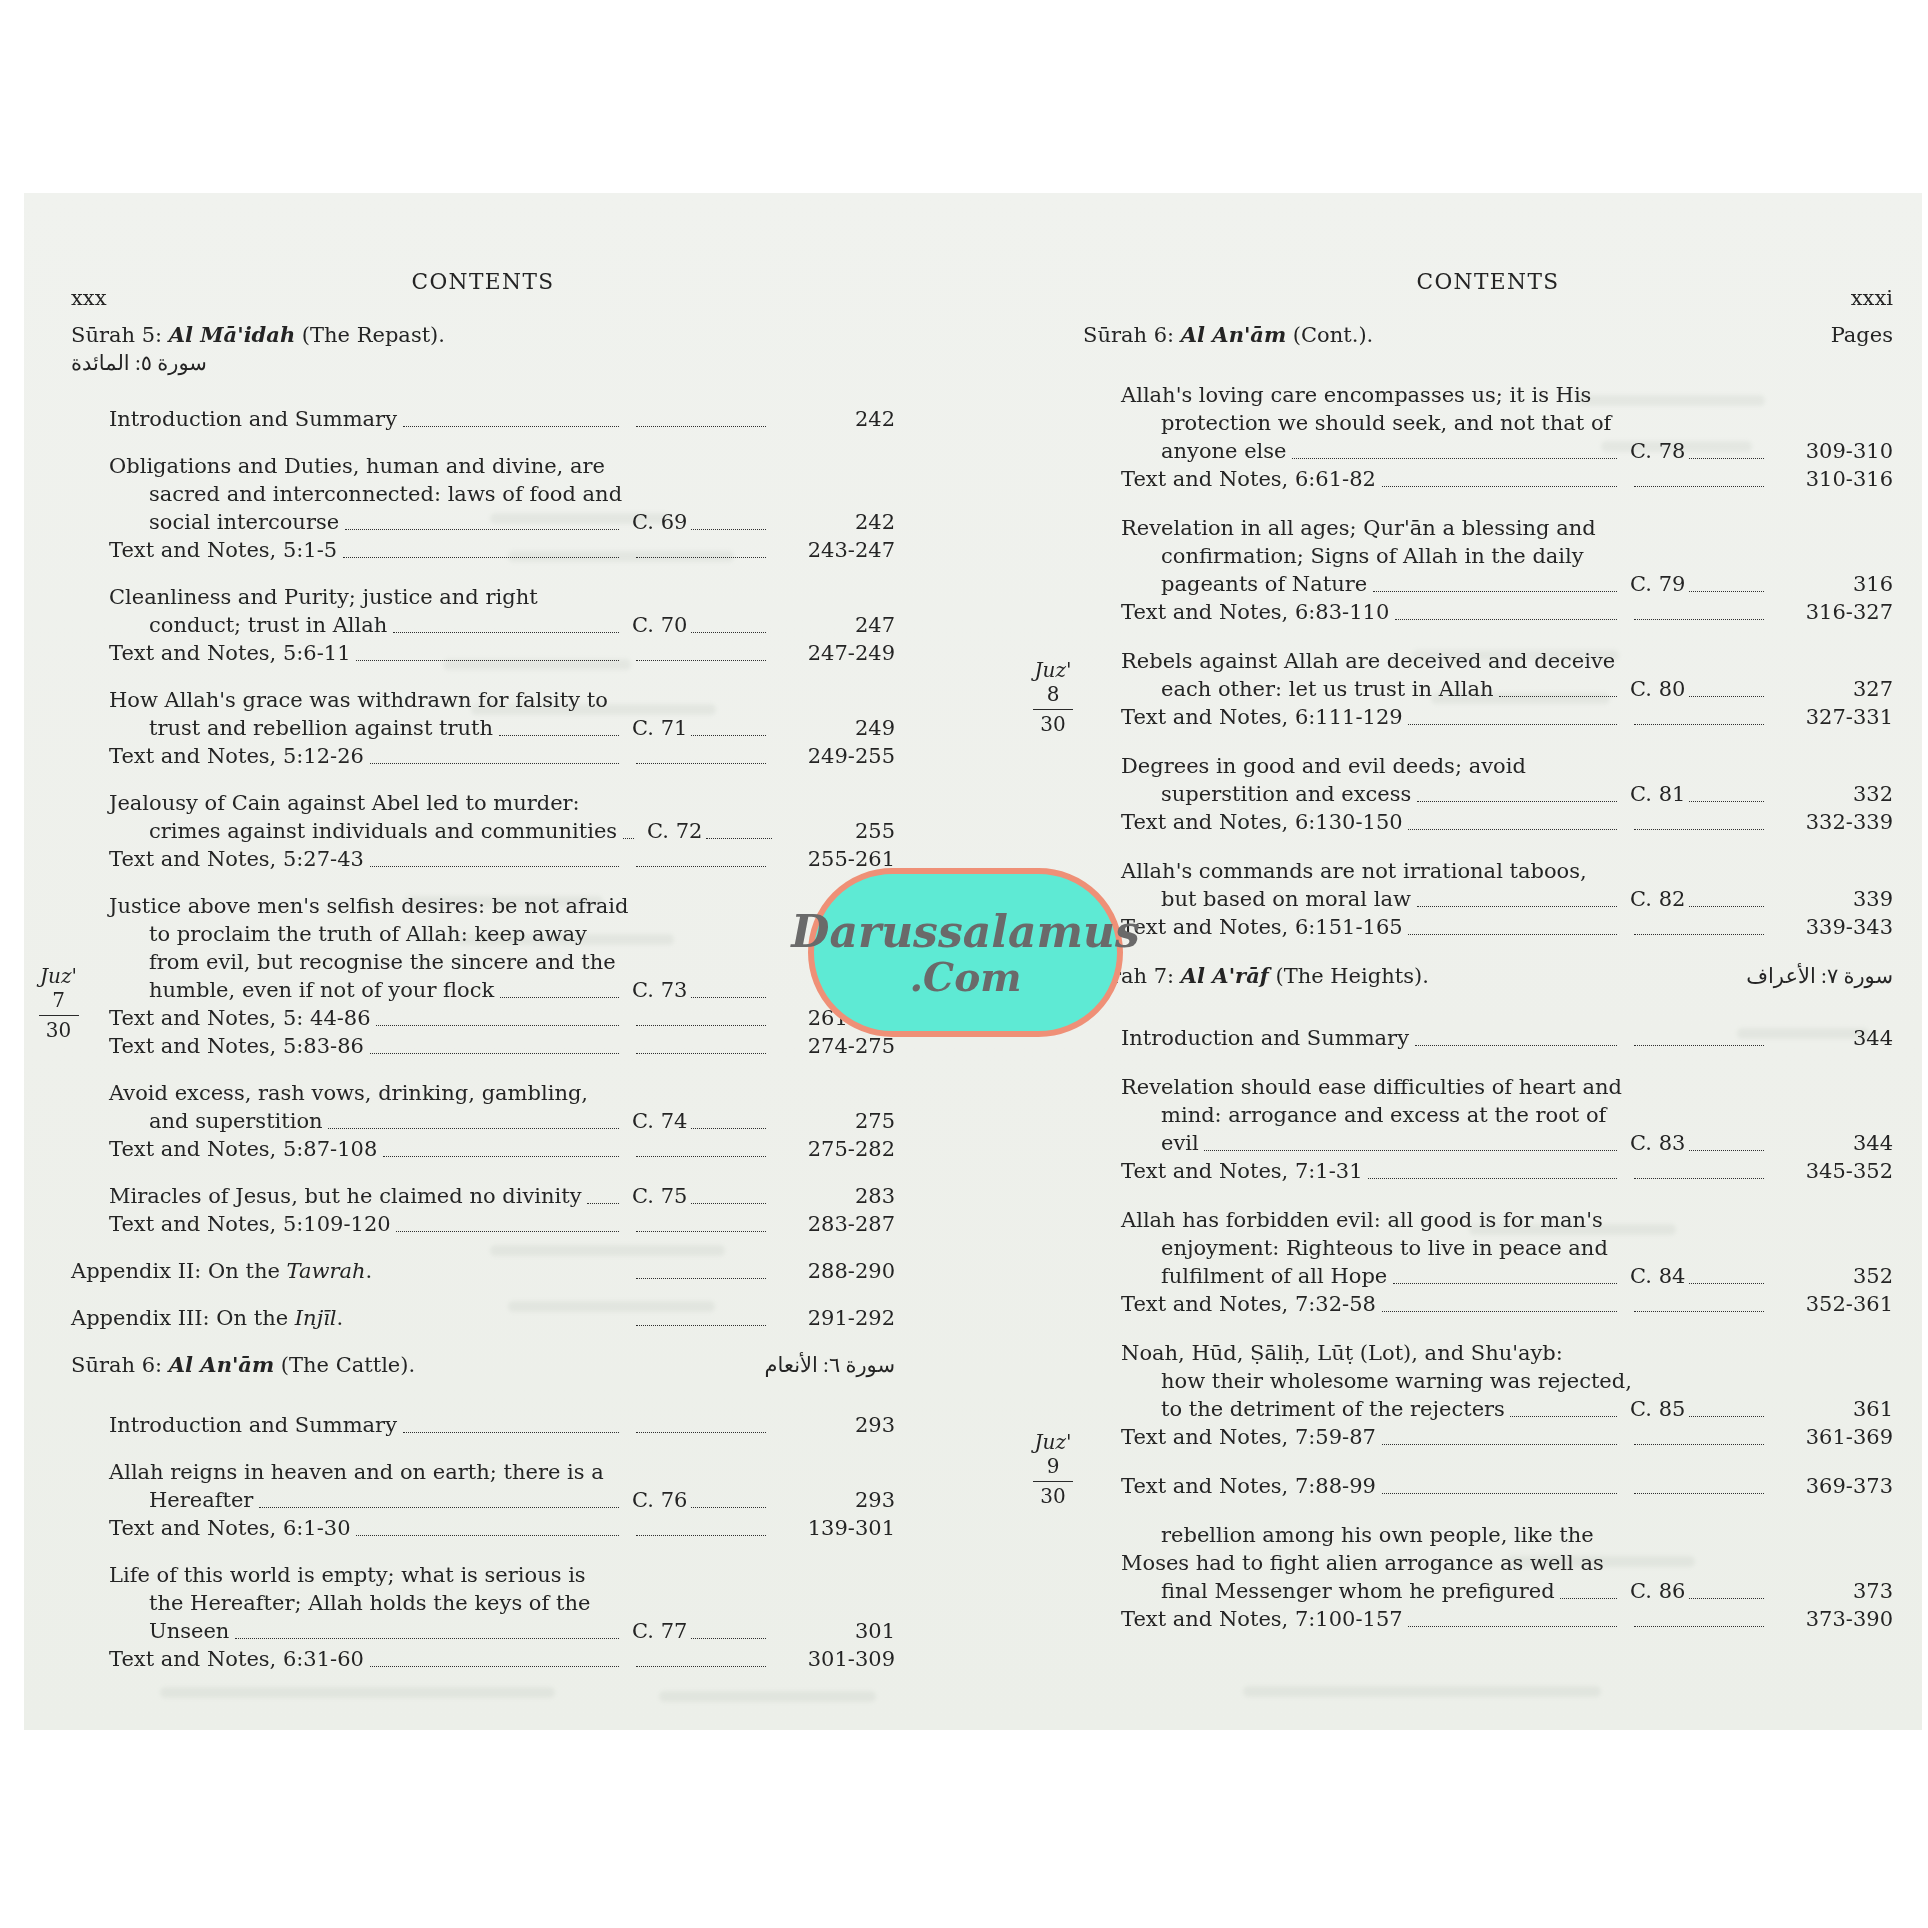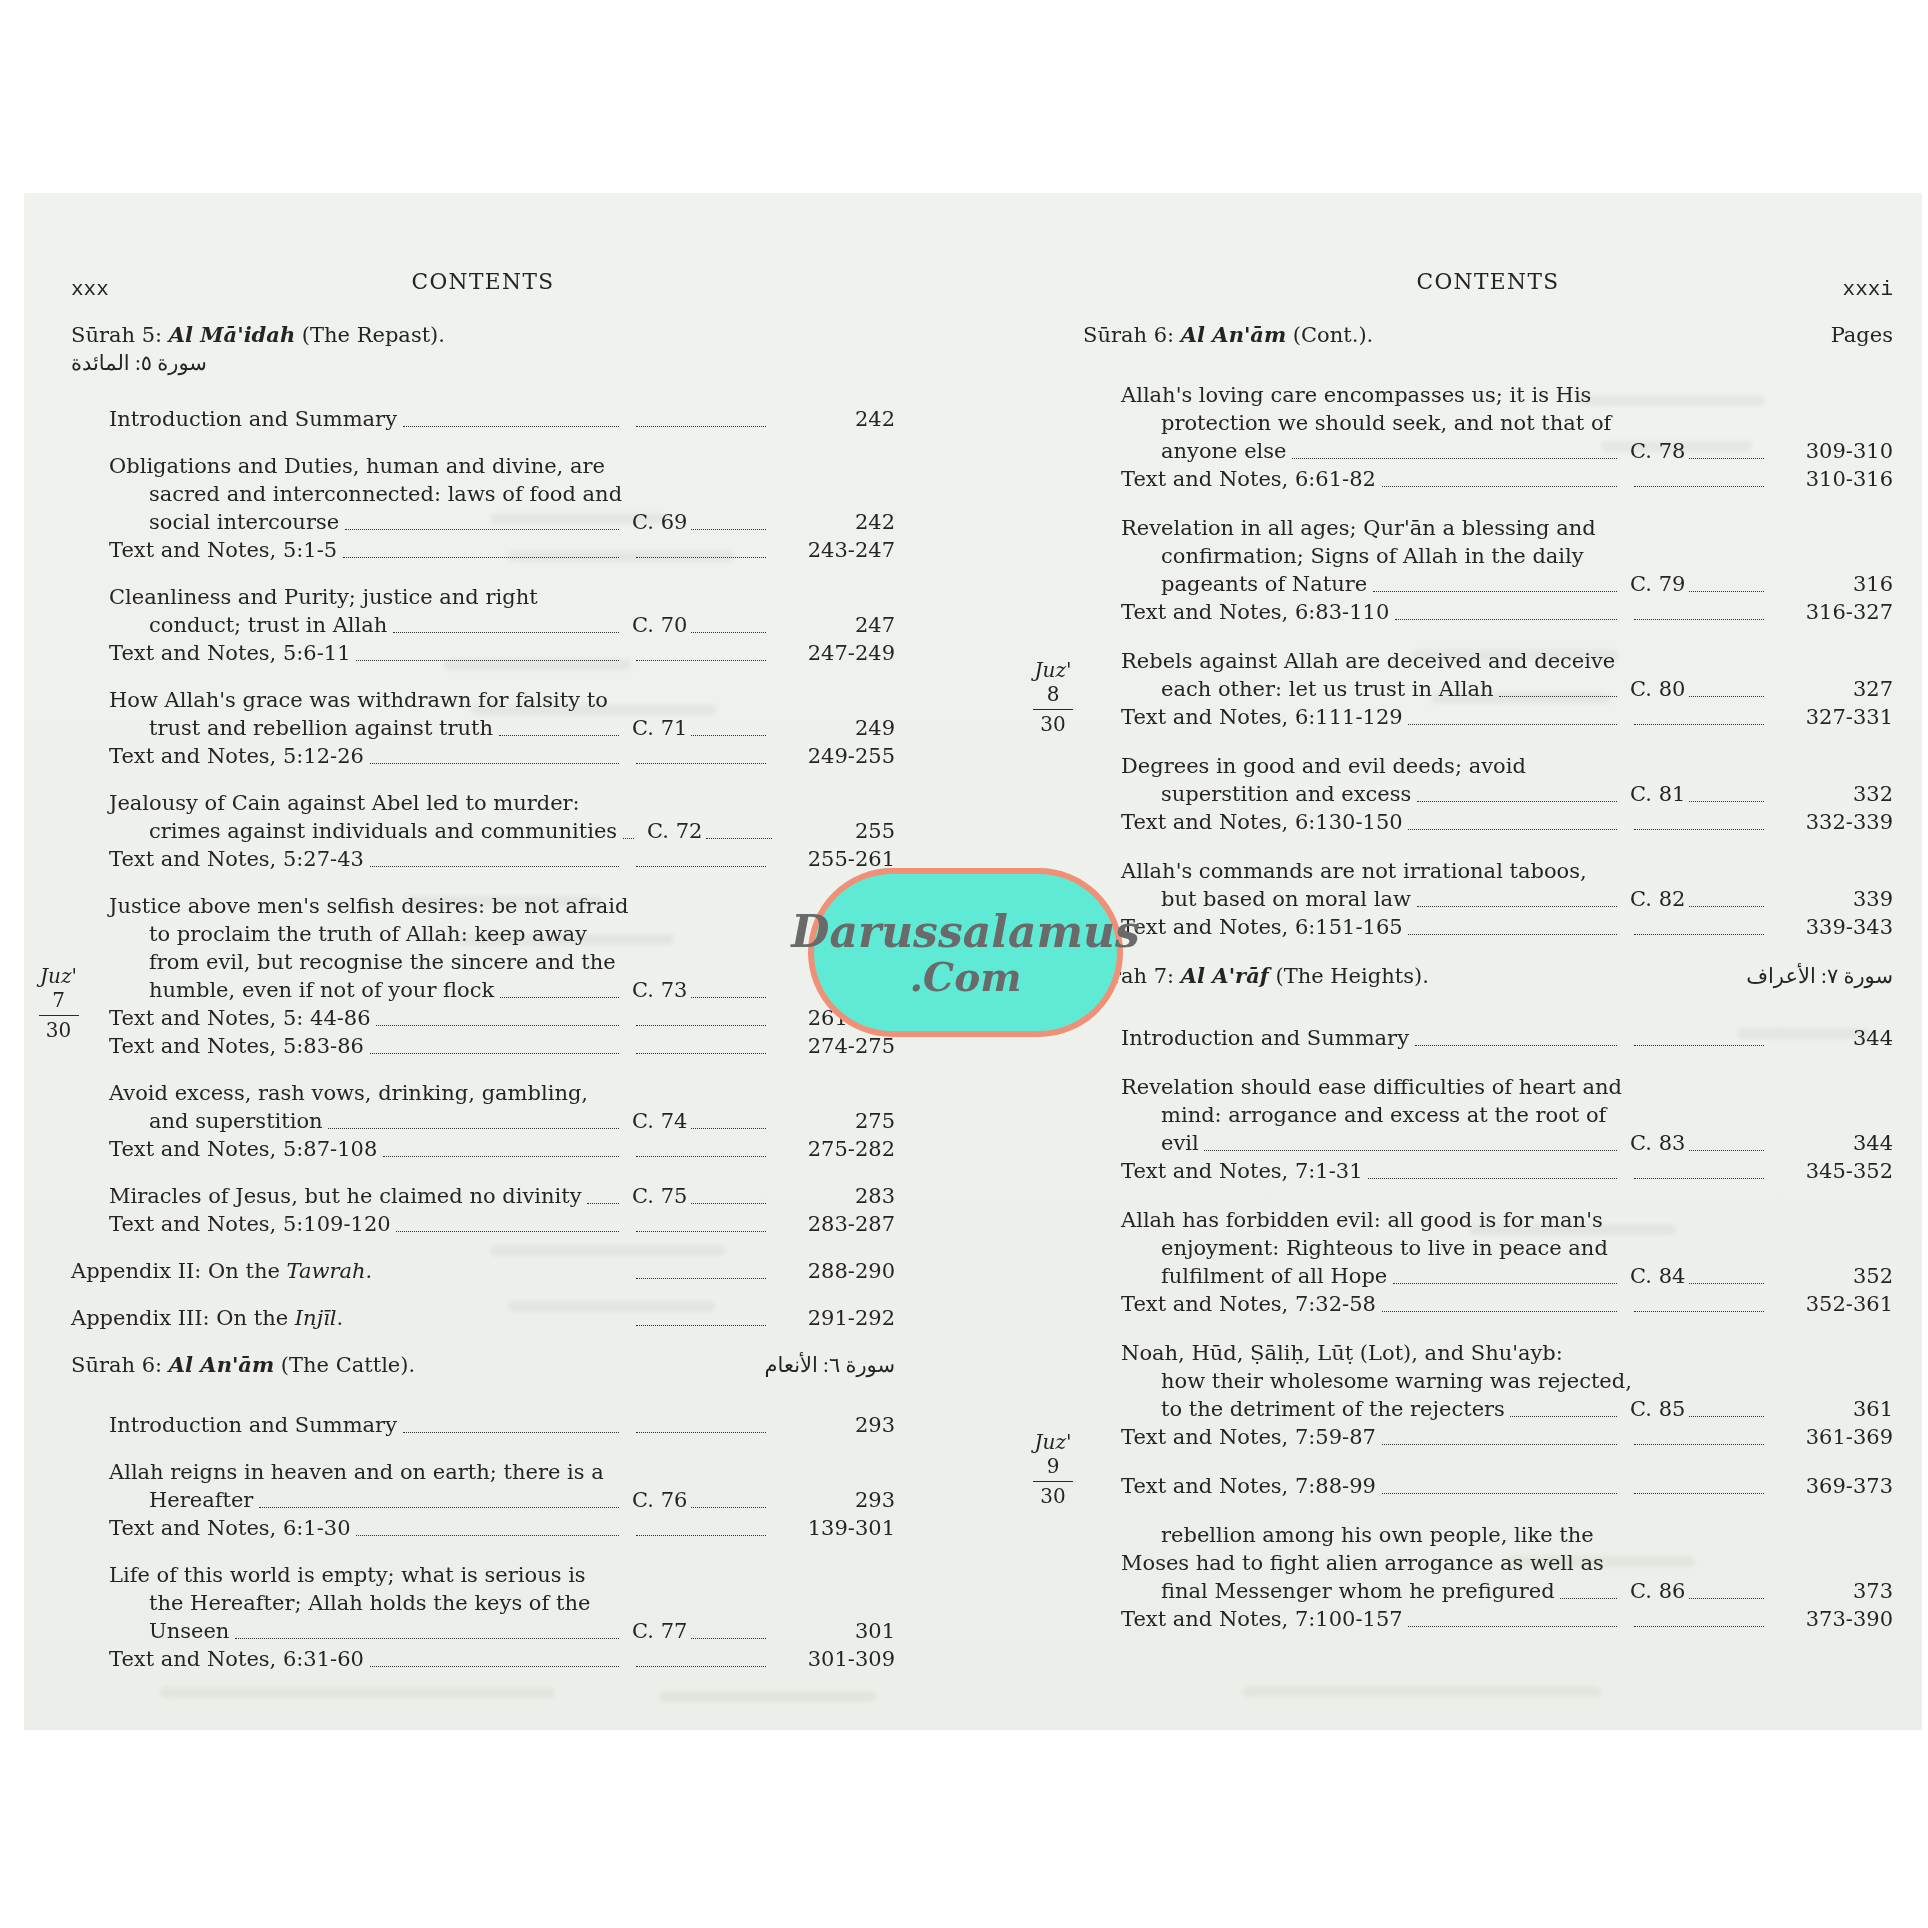--- a/index.html
+++ b/index.html
@@ -5,21 +5,21 @@
   html,body{margin:0;padding:0;}
   body{width:1928px;height:1928px;background:#ffffff;font-family:"DejaVu Serif","Liberation Serif",serif;color:#242424;}
   #canvas{position:relative;width:1928px;height:1928px;overflow:hidden;background:#ffffff;}
   .sheet{position:absolute;left:23.5px;top:193px;width:1898px;height:1537px;
          background:linear-gradient(180deg,#f0f2ee 0%,#eef0eb 55%,#ecefe9 100%);z-index:0;}
   .gh{position:absolute;height:11.3px;border-radius:5.6px;background:#8a978a;opacity:.11;filter:blur(1.9px);z-index:1;}
   .pagecol{position:absolute;top:268px;font-size:21px;line-height:28px;z-index:2;}
   #pl{left:71px;width:824px;}
   #pr{left:1083px;width:810px;}
   .hdr{position:relative;text-align:center;font-size:21.7px;letter-spacing:1.4px;height:28px;}
-  .folio{position:absolute;letter-spacing:0px;font-size:21px;top:8px;font-family:Liberation Mono, monospace;}
+  .folio{position:absolute;letter-spacing:0px;font-size:21px;top:16px;}
   #pl .folio{left:0;}
   #pr .folio{right:0;}
   .sh{display:flex;justify-content:space-between;align-items:baseline;white-space:nowrap;}
   .sh .name{font-weight:bold;font-style:italic;}
   .sh .ar{font-family:Liberation Serif, serif;font-size:21px;direction:rtl;}
   .sh .pglabel{font-size:21px;letter-spacing:0;}
   .mh1{margin:24.5px 0 28px 0;flex-direction:column;}
   .mh2{margin:17px 0 32px 0;gap:7px;}
   .mhr{margin:24.5px 0 32px 0;}
   .mh3{margin:21px 0 34px 0;}

